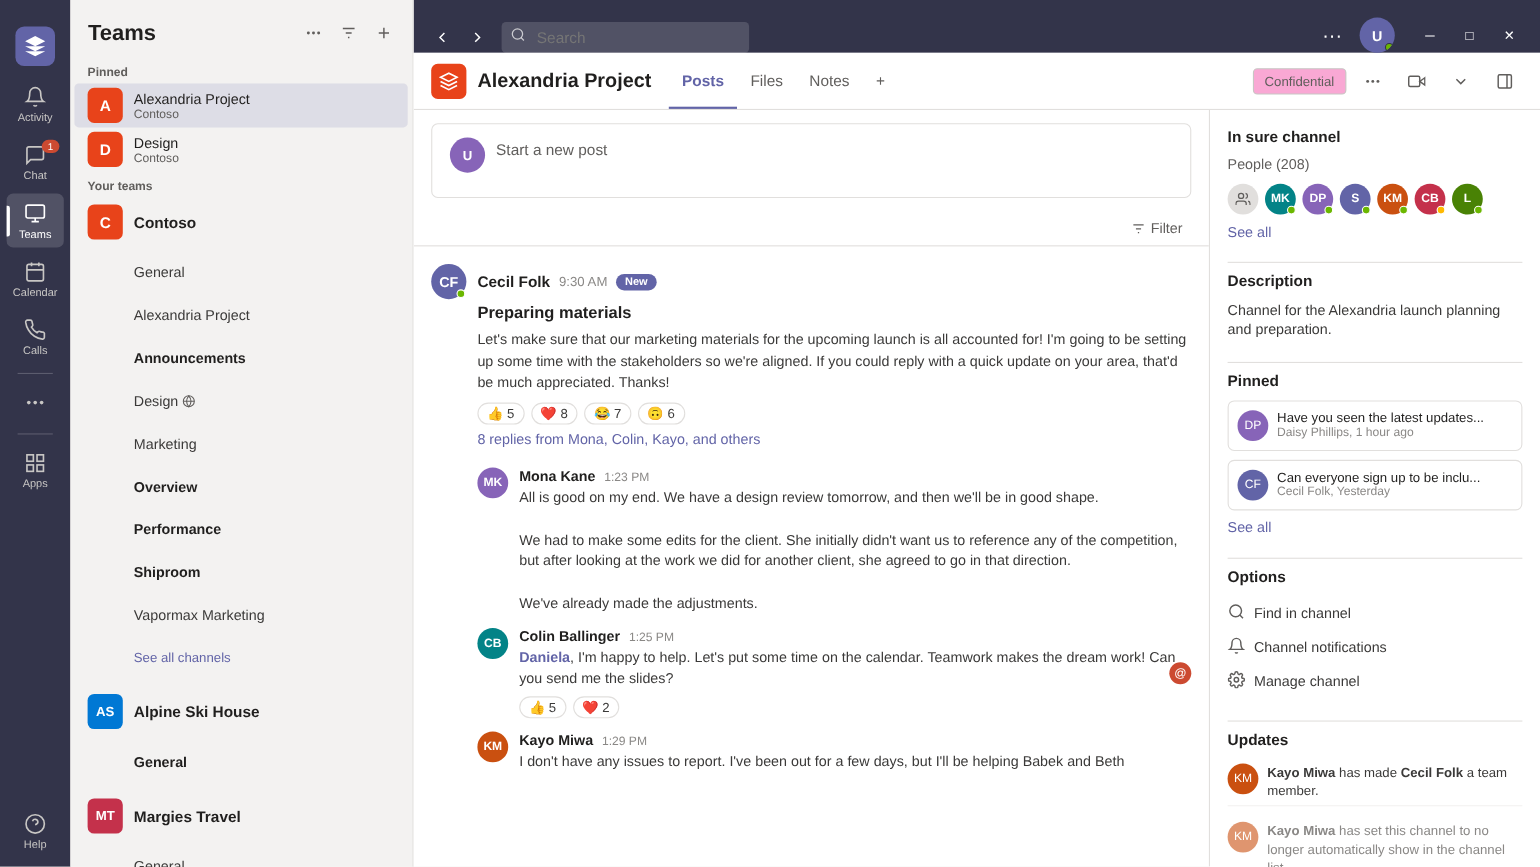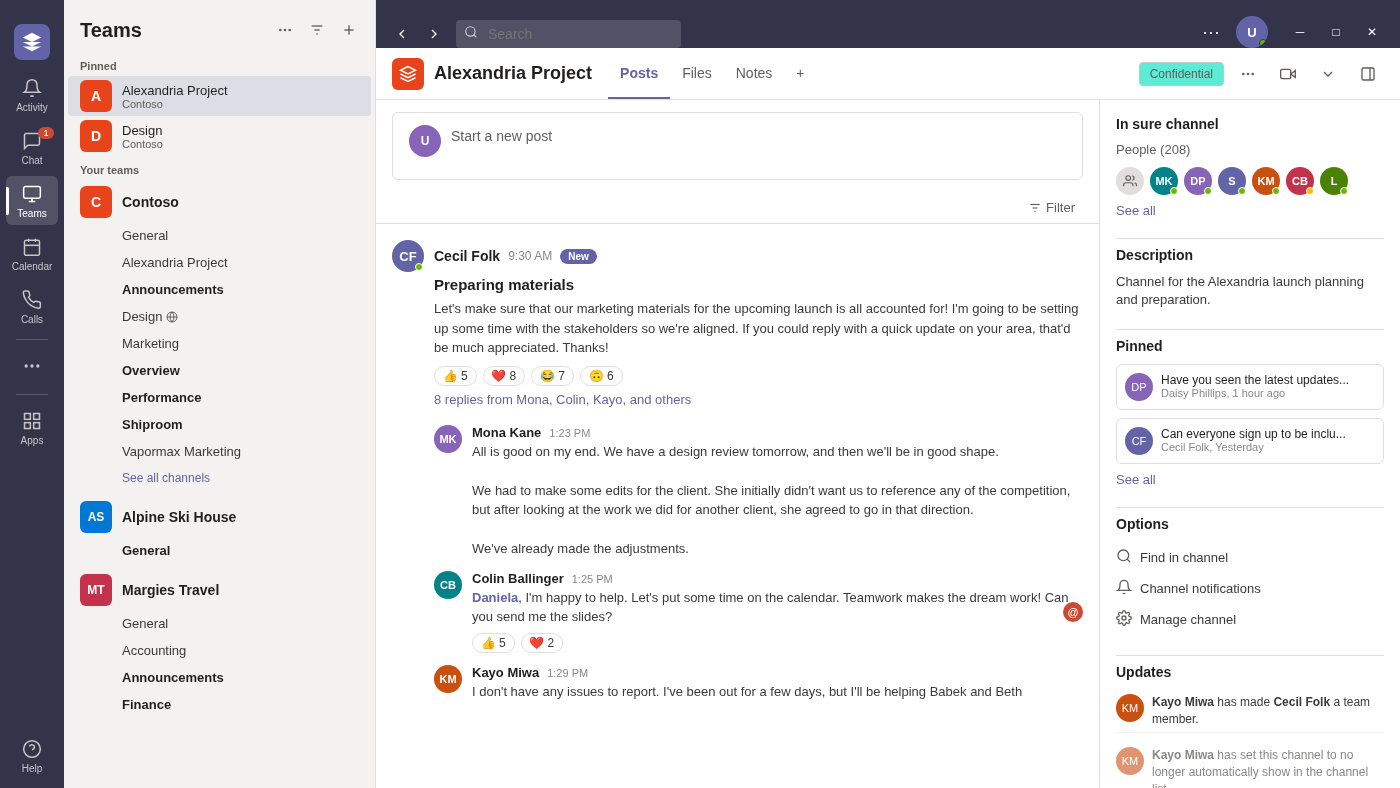--- a/index.html
+++ b/index.html
@@ -86,21 +86,21 @@
       margin-right: 10px;
     }
     .team-info { flex: 1; min-width: 0; }
     .team-name { font-size: 13px; font-weight: 400; color: #201f1e; white-space: nowrap; overflow: hidden; text-overflow: ellipsis; }
     .team-sub { font-size: 11px; color: #605e5c; white-space: nowrap; overflow: hidden; text-overflow: ellipsis; }
     .team-more { opacity: 0; width: 24px; height: 24px; display: flex; align-items: center; justify-content: center; border-radius: 4px; }
 
     .channel-item {
       padding: 4px 12px 4px 54px;
       cursor: pointer; font-size: 13px; color: #3b3a39;
-      border-radius: 4px; margin: 4px 4px;
+      border-radius: 4px; margin: 16px 4px;
       white-space: nowrap; overflow: hidden; text-overflow: ellipsis;
     }
     .channel-item.active-channel { font-weight: 700; color: #201f1e; }
     .channel-item.blue-link { color: #6264a7; font-size: 12px; }
 
     .team-header-row {
       display: flex; align-items: center; padding: 6px 8px 2px 12px;
       cursor: pointer; margin: 0 4px; border-radius: 4px;
     }
     .team-header-name { font-size: 14px; font-weight: 600; color: #201f1e; flex: 1; }
@@ -179,21 +179,21 @@
     .channel-tabs { display: flex; gap: 0; margin-right: auto; }
     .channel-tab {
       padding: 16px 12px; font-size: 14px; color: #605e5c; cursor: pointer;
       border-bottom: 2px solid transparent; margin-bottom: -1px;
     }
     .channel-tab.active { color: #6264a7; border-bottom-color: #6264a7; font-weight: 600; }
     .channel-header-right { display: flex; align-items: center; gap: 8px; }
     .confidential-btn {
       border: 1px solid #c8c6c4; border-radius: 4px;
       padding: 4px 10px; font-size: 12px; color: #605e5c;
-      background: #5eead4; cursor: pointer;
+      background: #f9a8d4; cursor: pointer;
     }
     .header-icon-btn {
       width: 32px; height: 32px; background: none; border: none; cursor: pointer;
       color: #605e5c; display: flex; align-items: center; justify-content: center;
       border-radius: 4px;
     }
 
     
     .content-area {
       display: flex; flex: 1; overflow: hidden;

